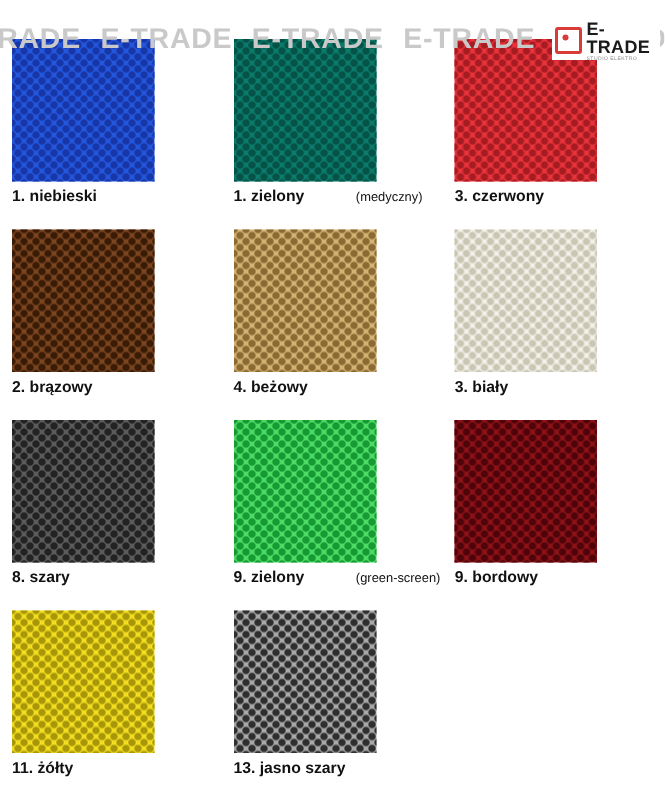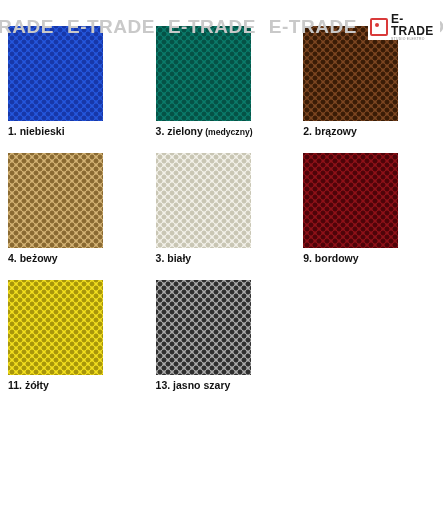--- a/index.html
+++ b/index.html
@@ -90,21 +90,22 @@
   .swatch-label{
     position:absolute;
     left:8px;top:99px;
     font-size:10.5px;
     font-weight:bold;
     color:#111111;
     white-space:nowrap;
   }
   .swatch-label .qualifier{
     font-size:8.6px;
-    font-weight:bold;
+    font-weight:normal;
+    margin-left:32px;
   }
 </style>
 </head>
 <body>
 
 <div id="watermark-band">
   <div id="watermark-track" style="color: rgb(201, 201, 201);"><span>E-TRADE</span><span>E-TRADE</span><span>E-TRADE</span><span>E-TRADE</span><span>E-TRADE</span></div>
 </div>
 
 <div id="brand-logo">
@@ -115,33 +116,45 @@
   </div>
 </div>
 
 <div id="swatch-grid">
     <div class="swatch-cell">
       <div class="swatch-tile" style="background-color: rgb(36, 86, 220); background-image: radial-gradient(circle, rgb(23, 55, 168) 2px, rgba(0, 0, 0, 0) 2.9px), radial-gradient(circle, rgb(23, 55, 168) 2px, rgba(0, 0, 0, 0) 2.9px); background-size: 8px 8px, 8px 8px; background-position: 0px 0px, 4px 4px;"></div>
       <div class="swatch-label"><span>1. niebieski</span></div>
     </div>
     <div class="swatch-cell">
       <div class="swatch-tile" style="background-color: rgb(10, 122, 106); background-image: radial-gradient(circle, rgb(5, 82, 70) 2px, rgba(0, 0, 0, 0) 2.9px), radial-gradient(circle, rgb(5, 82, 70) 2px, rgba(0, 0, 0, 0) 2.9px); background-size: 8px 8px, 8px 8px; background-position: 0px 0px, 4px 4px;"></div>
-      <div class="swatch-label"><span>3. zielony</span><span class="qualifier"> (medyczny)</span></div>
+      <div class="swatch-label"><span>1. zielony</span><span class="qualifier"> (medyczny)</span></div>
+    </div>
+    <div class="swatch-cell">
+      <div class="swatch-tile" style="background-color: rgb(232, 51, 58); background-image: radial-gradient(circle, rgb(166, 28, 34) 2px, rgba(0, 0, 0, 0) 2.9px), radial-gradient(circle, rgb(166, 28, 34) 2px, rgba(0, 0, 0, 0) 2.9px); background-size: 8px 8px, 8px 8px; background-position: 0px 0px, 4px 4px;"></div>
+      <div class="swatch-label"><span>3. czerwony</span></div>
     </div>
     <div class="swatch-cell">
       <div class="swatch-tile" style="background-color: rgb(123, 69, 32); background-image: radial-gradient(circle, rgb(58, 28, 6) 2px, rgba(0, 0, 0, 0) 2.9px), radial-gradient(circle, rgb(58, 28, 6) 2px, rgba(0, 0, 0, 0) 2.9px); background-size: 8px 8px, 8px 8px; background-position: 0px 0px, 4px 4px;"></div>
       <div class="swatch-label"><span>2. brązowy</span></div>
     </div>
     <div class="swatch-cell">
       <div class="swatch-tile" style="background-color: rgb(211, 178, 116); background-image: radial-gradient(circle, rgb(138, 106, 50) 2px, rgba(0, 0, 0, 0) 2.9px), radial-gradient(circle, rgb(138, 106, 50) 2px, rgba(0, 0, 0, 0) 2.9px); background-size: 8px 8px, 8px 8px; background-position: 0px 0px, 4px 4px;"></div>
       <div class="swatch-label"><span>4. beżowy</span></div>
     </div>
     <div class="swatch-cell">
       <div class="swatch-tile" style="background-color: rgb(242, 240, 232); background-image: radial-gradient(circle, rgb(201, 198, 180) 2px, rgba(0, 0, 0, 0) 2.9px), radial-gradient(circle, rgb(201, 198, 180) 2px, rgba(0, 0, 0, 0) 2.9px); background-size: 8px 8px, 8px 8px; background-position: 0px 0px, 4px 4px;"></div>
       <div class="swatch-label"><span>3. biały</span></div>
+    </div>
+    <div class="swatch-cell">
+      <div class="swatch-tile" style="background-color: rgb(91, 91, 91); background-image: radial-gradient(circle, rgb(35, 35, 35) 2px, rgba(0, 0, 0, 0) 2.9px), radial-gradient(circle, rgb(35, 35, 35) 2px, rgba(0, 0, 0, 0) 2.9px); background-size: 8px 8px, 8px 8px; background-position: 0px 0px, 4px 4px;"></div>
+      <div class="swatch-label"><span>8. szary</span></div>
+    </div>
+    <div class="swatch-cell">
+      <div class="swatch-tile" style="background-color: rgb(76, 217, 100); background-image: radial-gradient(circle, rgb(22, 154, 51) 2px, rgba(0, 0, 0, 0) 2.9px), radial-gradient(circle, rgb(22, 154, 51) 2px, rgba(0, 0, 0, 0) 2.9px); background-size: 8px 8px, 8px 8px; background-position: 0px 0px, 4px 4px;"></div>
+      <div class="swatch-label"><span>9. zielony</span><span class="qualifier"> (green-screen)</span></div>
     </div>
     <div class="swatch-cell">
       <div class="swatch-tile" style="background-color: rgb(142, 17, 24); background-image: radial-gradient(circle, rgb(78, 4, 9) 2px, rgba(0, 0, 0, 0) 2.9px), radial-gradient(circle, rgb(78, 4, 9) 2px, rgba(0, 0, 0, 0) 2.9px); background-size: 8px 8px, 8px 8px; background-position: 0px 0px, 4px 4px;"></div>
       <div class="swatch-label"><span>9. bordowy</span></div>
     </div>
     <div class="swatch-cell">
       <div class="swatch-tile" style="background-color: rgb(242, 222, 30); background-image: radial-gradient(circle, rgb(168, 150, 10) 2px, rgba(0, 0, 0, 0) 2.9px), radial-gradient(circle, rgb(168, 150, 10) 2px, rgba(0, 0, 0, 0) 2.9px); background-size: 8px 8px, 8px 8px; background-position: 0px 0px, 4px 4px;"></div>
       <div class="swatch-label"><span>11. żółty</span></div>
     </div>
     <div class="swatch-cell">

